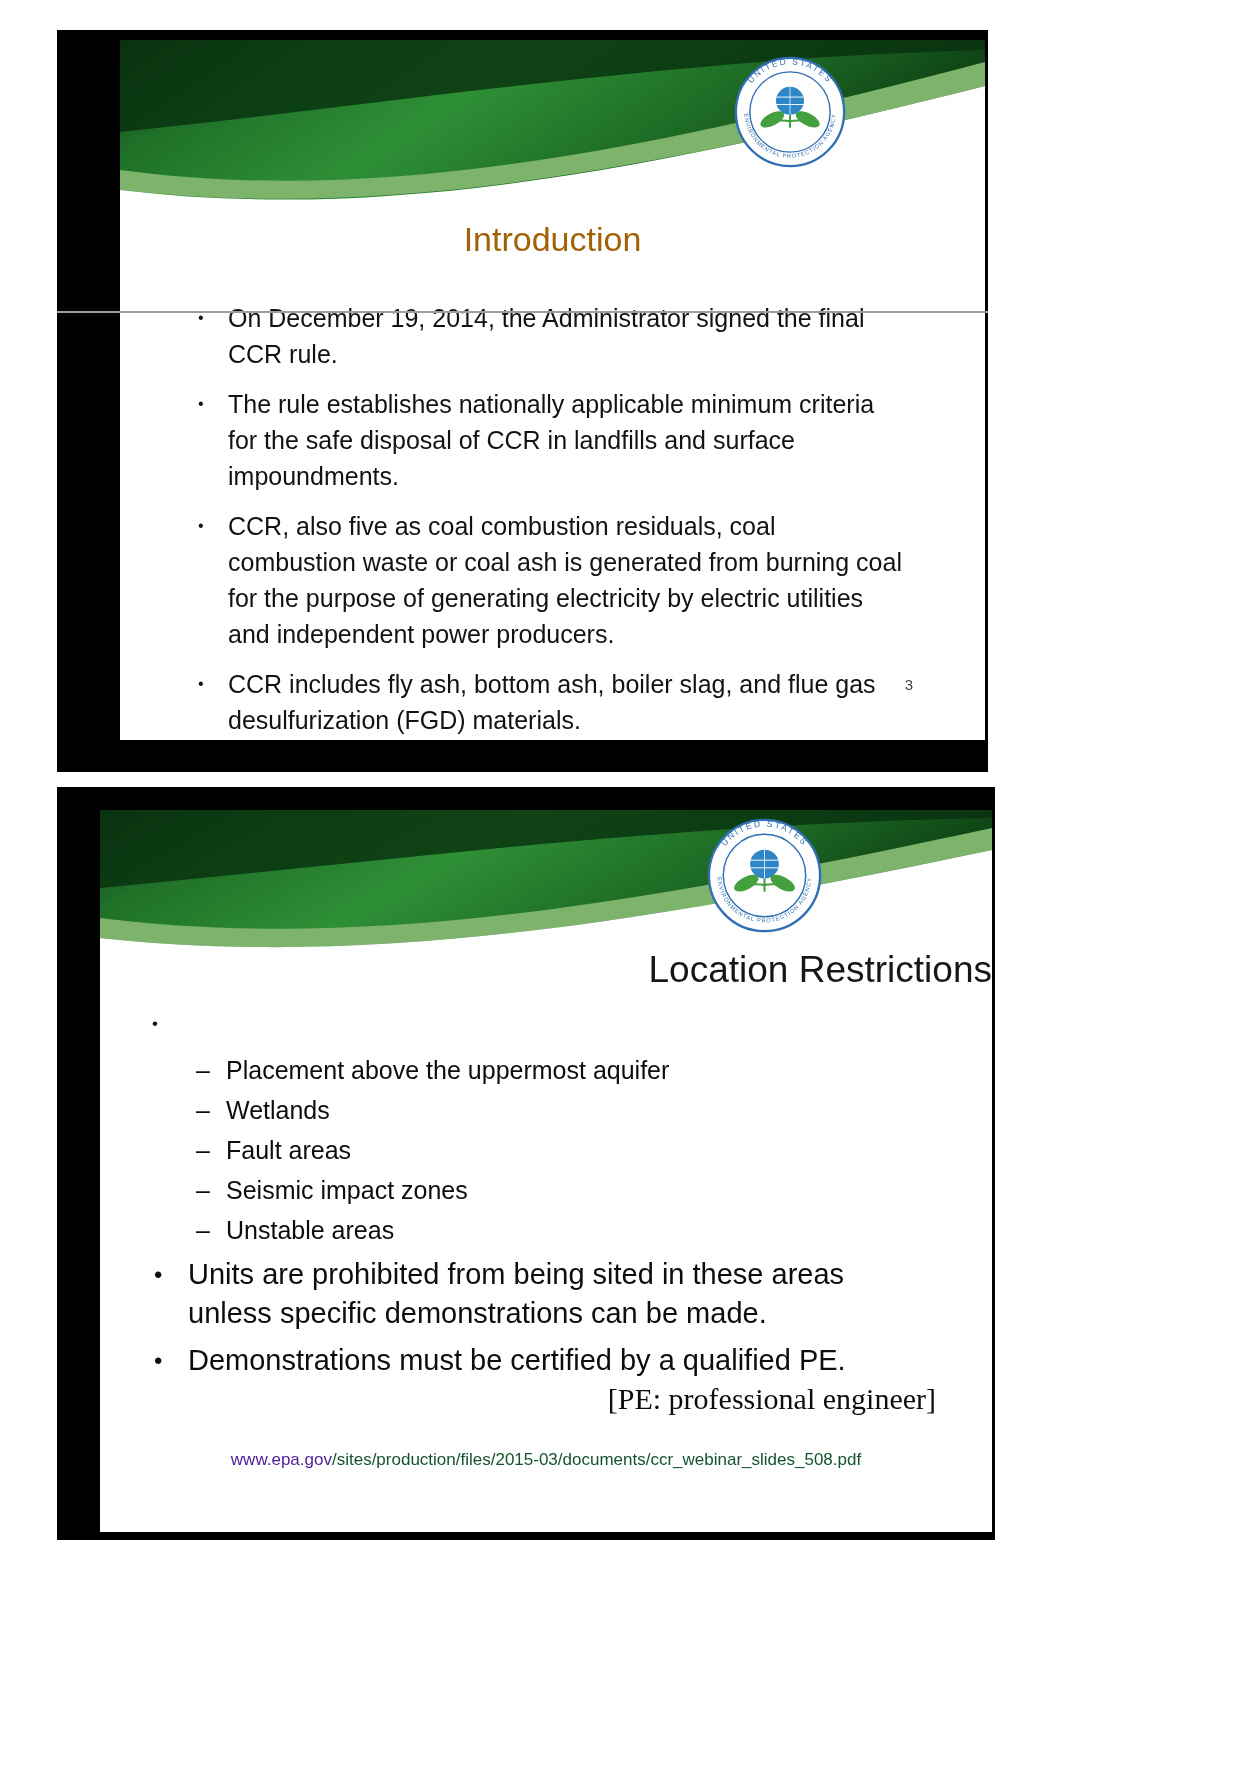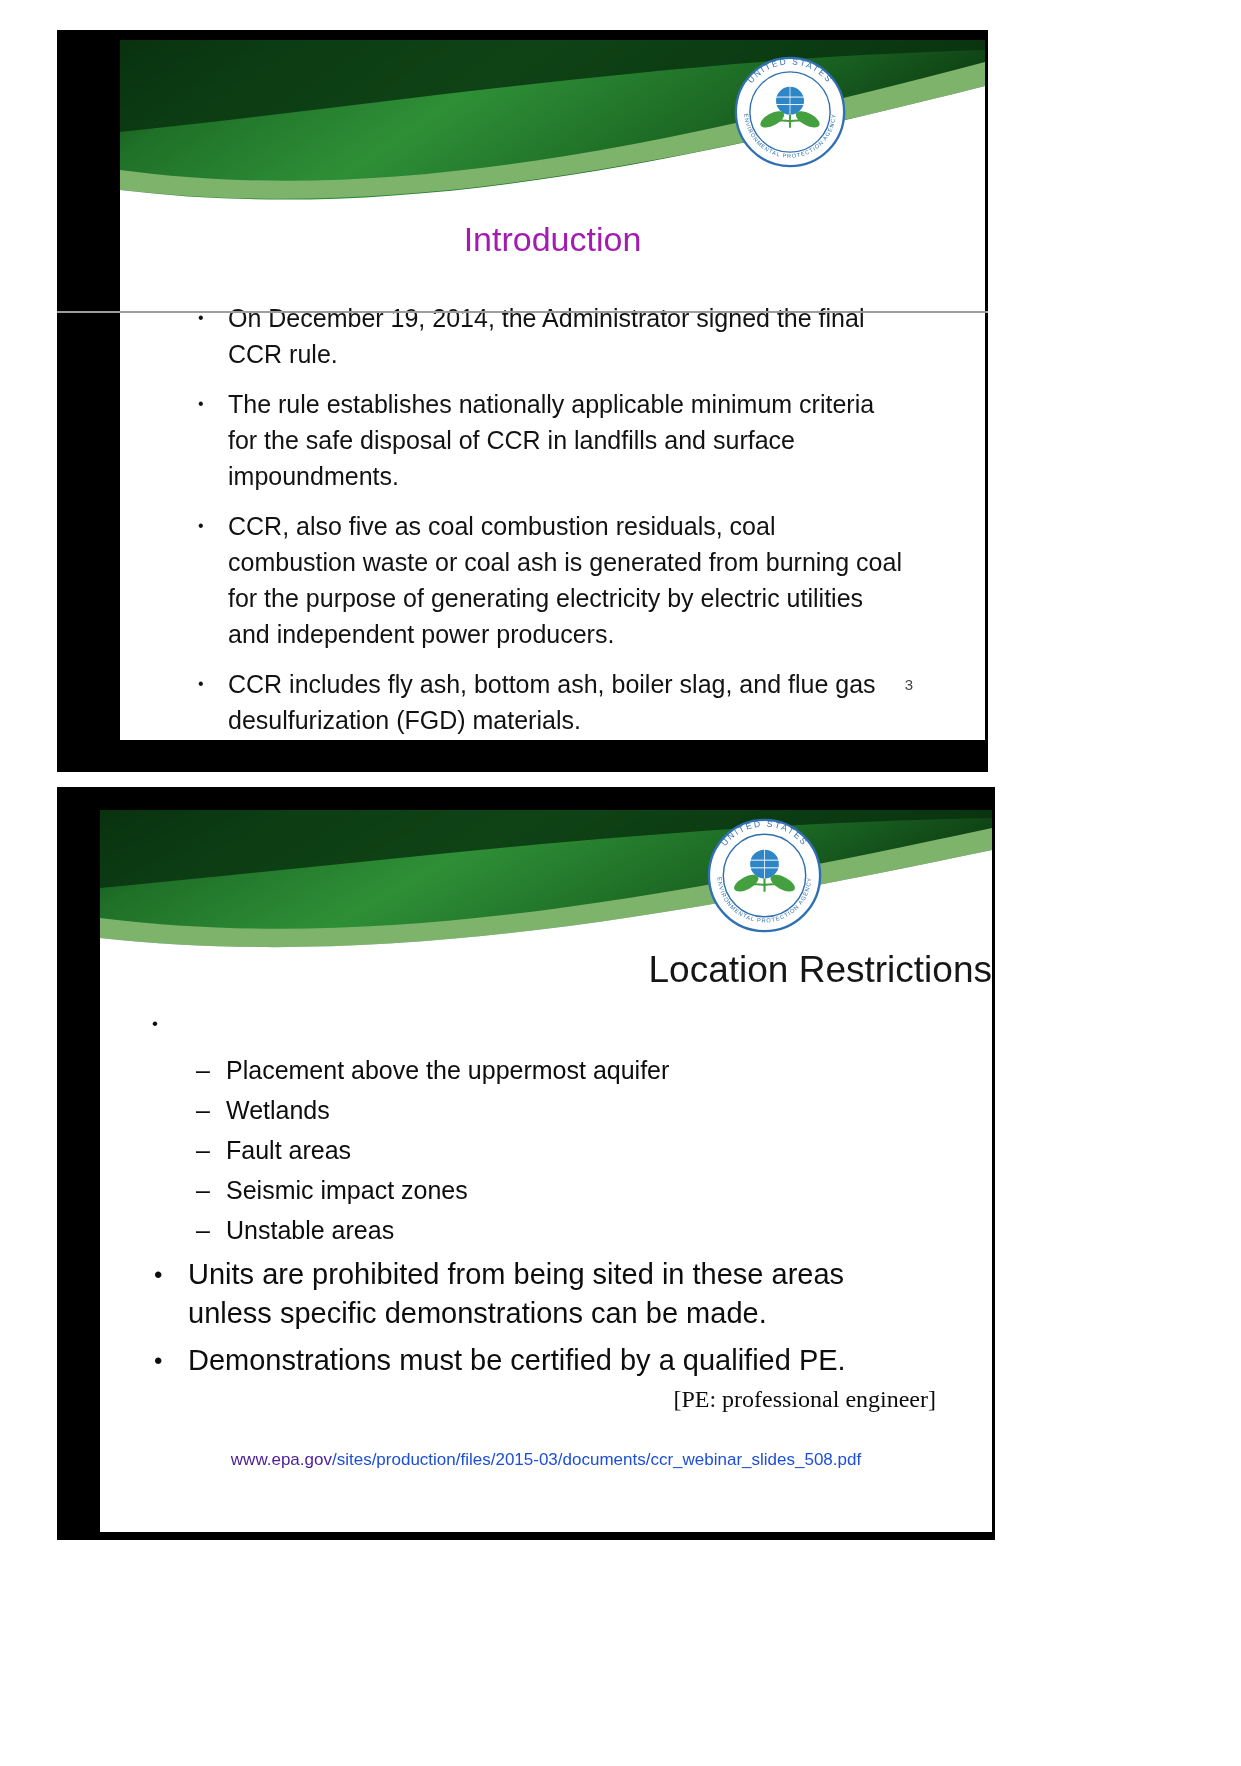--- a/index.html
+++ b/index.html
@@ -21,21 +21,21 @@
 
   .epa-logo{position:absolute;z-index:5;}
   #slide1 .epa-logo{left:614px;top:16px;width:112px;height:112px;}
   #slide2 .epa-logo{left:607px;top:8px;width:115px;height:115px;}
 
   .scan-line{position:absolute;left:57px;top:311px;width:931px;height:2px;
     background:#9e9e9e;z-index:60;}
 
   
   .s1-content{position:relative;z-index:2;padding-top:178px;}
-  .s1-title{text-align:center;font-size:34px;line-height:42px;color:#a21caf;font-weight:500;}
+  .s1-title{text-align:center;font-size:34px;line-height:42px;color:#a16207;font-weight:500;}
   .s1-bullets{margin-top:40px;padding-left:78px;padding-right:78px;}
   .s1-bullet{display:flex;margin-bottom:14px;color:#121212;}
   .s1-bullet .marker{width:16px;flex:0 0 16px;margin-right:14px;font-size:16px;line-height:36px;}
   .s1-bullet .btext{font-size:25px;line-height:36px;}
   .page-number{position:absolute;right:72px;top:636px;font-size:15px;color:#444;z-index:3;}
 
   
   .s2-content{position:relative;z-index:2;}
   .s2-title{margin-top:136px;text-align:right;font-size:37px;line-height:48px;color:#161616;font-weight:500;}
   .s2-row{display:flex;color:#0d0d0d;}
@@ -44,24 +44,24 @@
   .s2-b1 .btext{font-size:28.5px;line-height:39px;}
   .s2-sublist{margin-top:12px;}
   .s2-sub{display:flex;padding-left:96px;margin-bottom:10px;color:#0d0d0d;}
   .s2-sub .marker{flex:0 0 18px;margin-right:12px;font-size:25px;line-height:30px;}
   .s2-sub .btext{font-size:25px;line-height:30px;}
   .s2-b2{margin-top:4px;padding-left:54px;padding-right:70px;}
   .s2-b3{margin-top:8px;padding-left:54px;padding-right:70px;}
   .s2-big .marker{flex:0 0 18px;margin-right:16px;font-size:24px;line-height:39px;}
   .s2-big .btext{font-size:29px;line-height:39px;font-weight:500;}
   .s2-pe-note{margin-top:6px;padding-right:56px;text-align:right;
-    font-family:"Liberation Serif", serif;font-size:24px;line-height:26px;color:#0d0d0d;}
+    font-family:"Liberation Serif", serif;font-size:30px;line-height:26px;color:#0d0d0d;}
   .s2-footer{margin-top:38px;text-align:center;font-size:17px;line-height:20px;}
   .s2-footer .domain{color:#4c1d95;font-weight:400;}
-  .s2-footer .path{color:#1d4ed8;}
+  .s2-footer .path{color:#14532d;}
 </style>
 </head>
 <body>
 
 <div class="black-frame" id="frame1"></div>
 <div class="black-frame" id="frame2"></div>
 
 <div class="slide" id="slide1">
 
   <svg class="wave" viewBox="0 0 865 175" preserveAspectRatio="none" aria-hidden="true">

